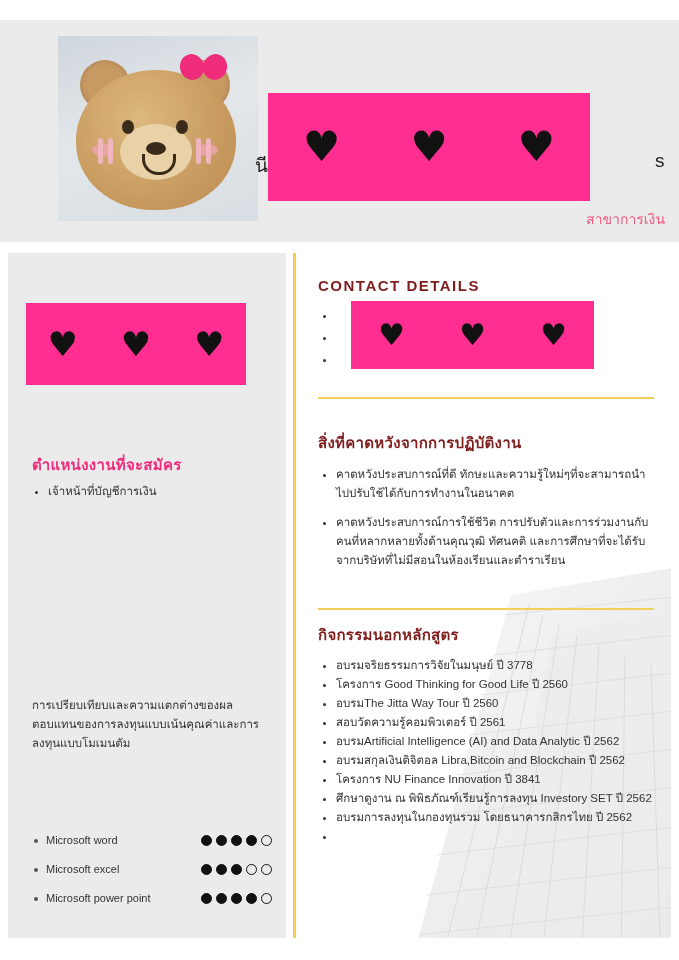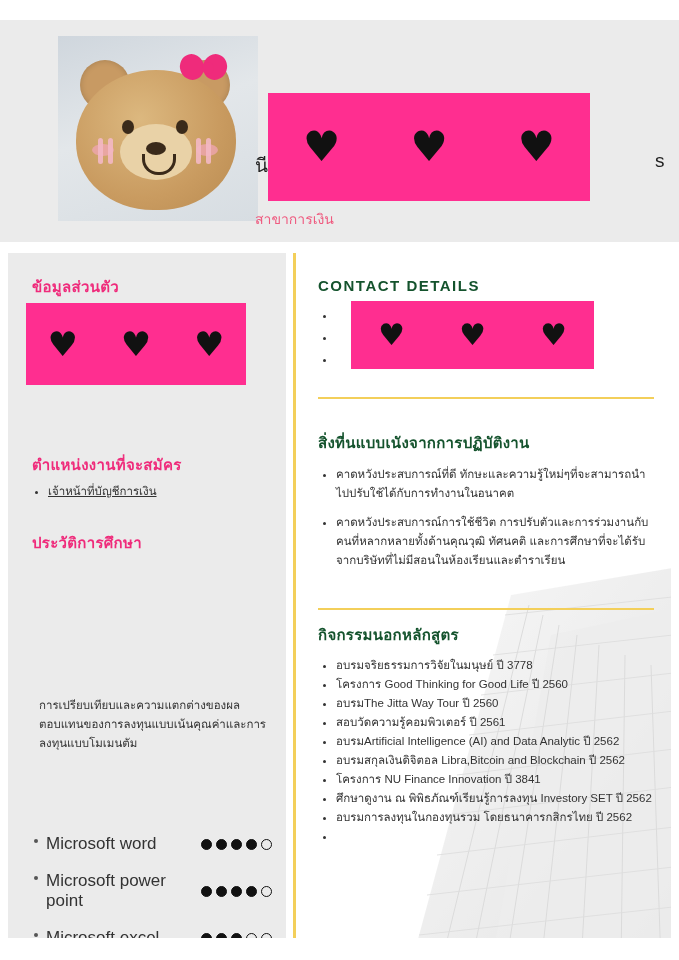--- a/index.html
+++ b/index.html
@@ -178,21 +178,21 @@
     font-size: 42px;
     line-height: 1;
     font-family: "DejaVu Sans", sans-serif;
     position: relative;
   }
   .subtitle {
     position: absolute;
     left: 255px;
     top: 188px;
     width: 410px;
-    text-align: left;
+    text-align: right;
     color: #ef5a7f;
     font-size: 14px;
   }
 
   
   .left-col {
     position: absolute;
     left: 8px;
     top: 253px;
     width: 278px;
@@ -226,38 +226,37 @@
     line-height: 22px;
   }
 
   .bullets {
     margin: 6px 0 0 0;
     padding-left: 16px;
     font-size: 11.5px;
     color: #333;
     line-height: 17px;
   }
-  .bullets li { margin-bottom: 7px; text-decoration: underline; }
+  .bullets li { margin-bottom: 7px; }
 
   .para {
     font-size: 11.5px;
     color: #333;
     line-height: 19px;
     margin-top: 8px;
-    margin-left: 7px;
   }
 
   .skill-row {
     display: flex;
     align-items: center;
     justify-content: space-between;
     margin-bottom: 17px;
   }
   .skill-name {
-    font-size: 17px;
+    font-size: 11px;
     color: #333;
     position: relative;
     padding-left: 14px;
   }
   .skill-name:before {
     content: "";
     position: absolute;
     left: 2px;
     top: 5px;
     width: 4px;
@@ -299,21 +298,21 @@
     height: 692px;
     background: #f3cf5a;
   }
   .rule {
     position: absolute;
     height: 2px;
     background: #f3cf5a;
   }
   .r-sec { position: absolute; left: 22px; width: 336px; }
   .r-title {
-    color: #14532d;
+    color: #7f1d1d;
     font-size: 15px;
     font-weight: bold;
     letter-spacing: 1.5px;
   }
   .r-title.small-sp { letter-spacing: .3px; }
 
   .contact-redact {
     position: absolute;
     left: 55px;
     top: 48px;
@@ -386,23 +385,20 @@
         <span class="heart-glyph">♥</span>
       </div>
     </div>
 
     <div class="subtitle">สาขาการเงิน</div>
   </div>
 
   <div class="left-col">
     <div class="left-inner">
 
-      <div class="left-sec" style="top:22px">
-        <div class="sec-title">ข้อมูลส่วนตัว</div>
-      </div>
       <div class="personal-lines">
         <div></div>
         <div></div>
         <div></div>
         <div>ศาสนา : พุทธ</div>
       </div>
       <div class="personal-redact">
         <div class="hearts">
           <span class="heart-glyph" style="font-size:34px">♥</span>
           <span class="heart-glyph" style="font-size:34px">♥</span>
@@ -411,56 +407,55 @@
       </div>
 
       <div class="left-sec" style="top:200px">
         <div class="sec-title">ตำแหน่งงานที่จะสมัคร</div>
         <ul class="bullets">
           <li>เจ้าหน้าที่บัญชีการเงิน</li>
         </ul>
       </div>
 
       <div class="left-sec" style="top:278px">
-        <div class="sec-title">ประวัติการศึกษา</div>
       </div>
 
       <div class="left-sec" style="top:435px">
         <div class="para">การเปรียบเทียบและความแตกต่างของผลตอบแทนของการลงทุนแบบเน้นคุณค่าและการลงทุนแบบโมเมนตัม</div>
       </div>
 
       <div class="left-sec" style="top:565px">
         <div style="margin-top:16px">
           <div class="skill-row">
             <span class="skill-name">Microsoft word</span>
             <span class="dots">
               <span class="dot on"></span>
               <span class="dot on"></span>
               <span class="dot on"></span>
               <span class="dot on"></span>
+              <span class="dot"></span>
+            </span>
+          </div>
+          <div class="skill-row">
+            <span class="skill-name">Microsoft excel</span>
+            <span class="dots">
+              <span class="dot on"></span>
+              <span class="dot on"></span>
+              <span class="dot on"></span>
+              <span class="dot"></span>
               <span class="dot"></span>
             </span>
           </div>
           <div class="skill-row">
             <span class="skill-name">Microsoft power point</span>
             <span class="dots">
               <span class="dot on"></span>
               <span class="dot on"></span>
               <span class="dot on"></span>
               <span class="dot on"></span>
-              <span class="dot"></span>
-            </span>
-          </div>
-          <div class="skill-row">
-            <span class="skill-name">Microsoft excel</span>
-            <span class="dots">
-              <span class="dot on"></span>
-              <span class="dot on"></span>
-              <span class="dot on"></span>
-              <span class="dot"></span>
               <span class="dot"></span>
             </span>
           </div>
         </div>
       </div>
 
     </div>
   </div>
 
   <div class="right-col">
@@ -508,21 +503,21 @@
       <div class="hearts">
         <span class="heart-glyph" style="font-size:30px">♥</span>
         <span class="heart-glyph" style="font-size:30px">♥</span>
         <span class="heart-glyph" style="font-size:30px">♥</span>
       </div>
     </div>
 
     <div class="rule" style="left:22px; top:144px; width:336px;"></div>
 
     <div class="r-sec" style="top:178px">
-      <div class="r-title small-sp">สิ่งที่นแบบเนังจากการปฏิบัติงาน</div>
+      <div class="r-title small-sp">สิ่งที่คาดหวังจากการปฏิบัติงาน</div>
       <ul class="r-bullets">
         <li>คาดหวังประสบการณ์ที่ดี ทักษะและความรู้ใหม่ๆที่จะสามารถนำไปปรับใช้ได้กับการทำงานในอนาคต</li>
         <li>คาดหวังประสบการณ์การใช้ชีวิต การปรับตัวและการร่วมงานกับคนที่หลากหลายทั้งด้านคุณวุฒิ ทัศนคติ และการศึกษาที่จะได้รับจากบริษัทที่ไม่มีสอนในห้องเรียนและตำราเรียน</li>
       </ul>
     </div>
 
     <div class="rule" style="left:22px; top:355px; width:336px;"></div>
 
     <div class="r-sec" style="top:370px">
       <div class="r-title small-sp">กิจกรรมนอกหลักสูตร</div>

